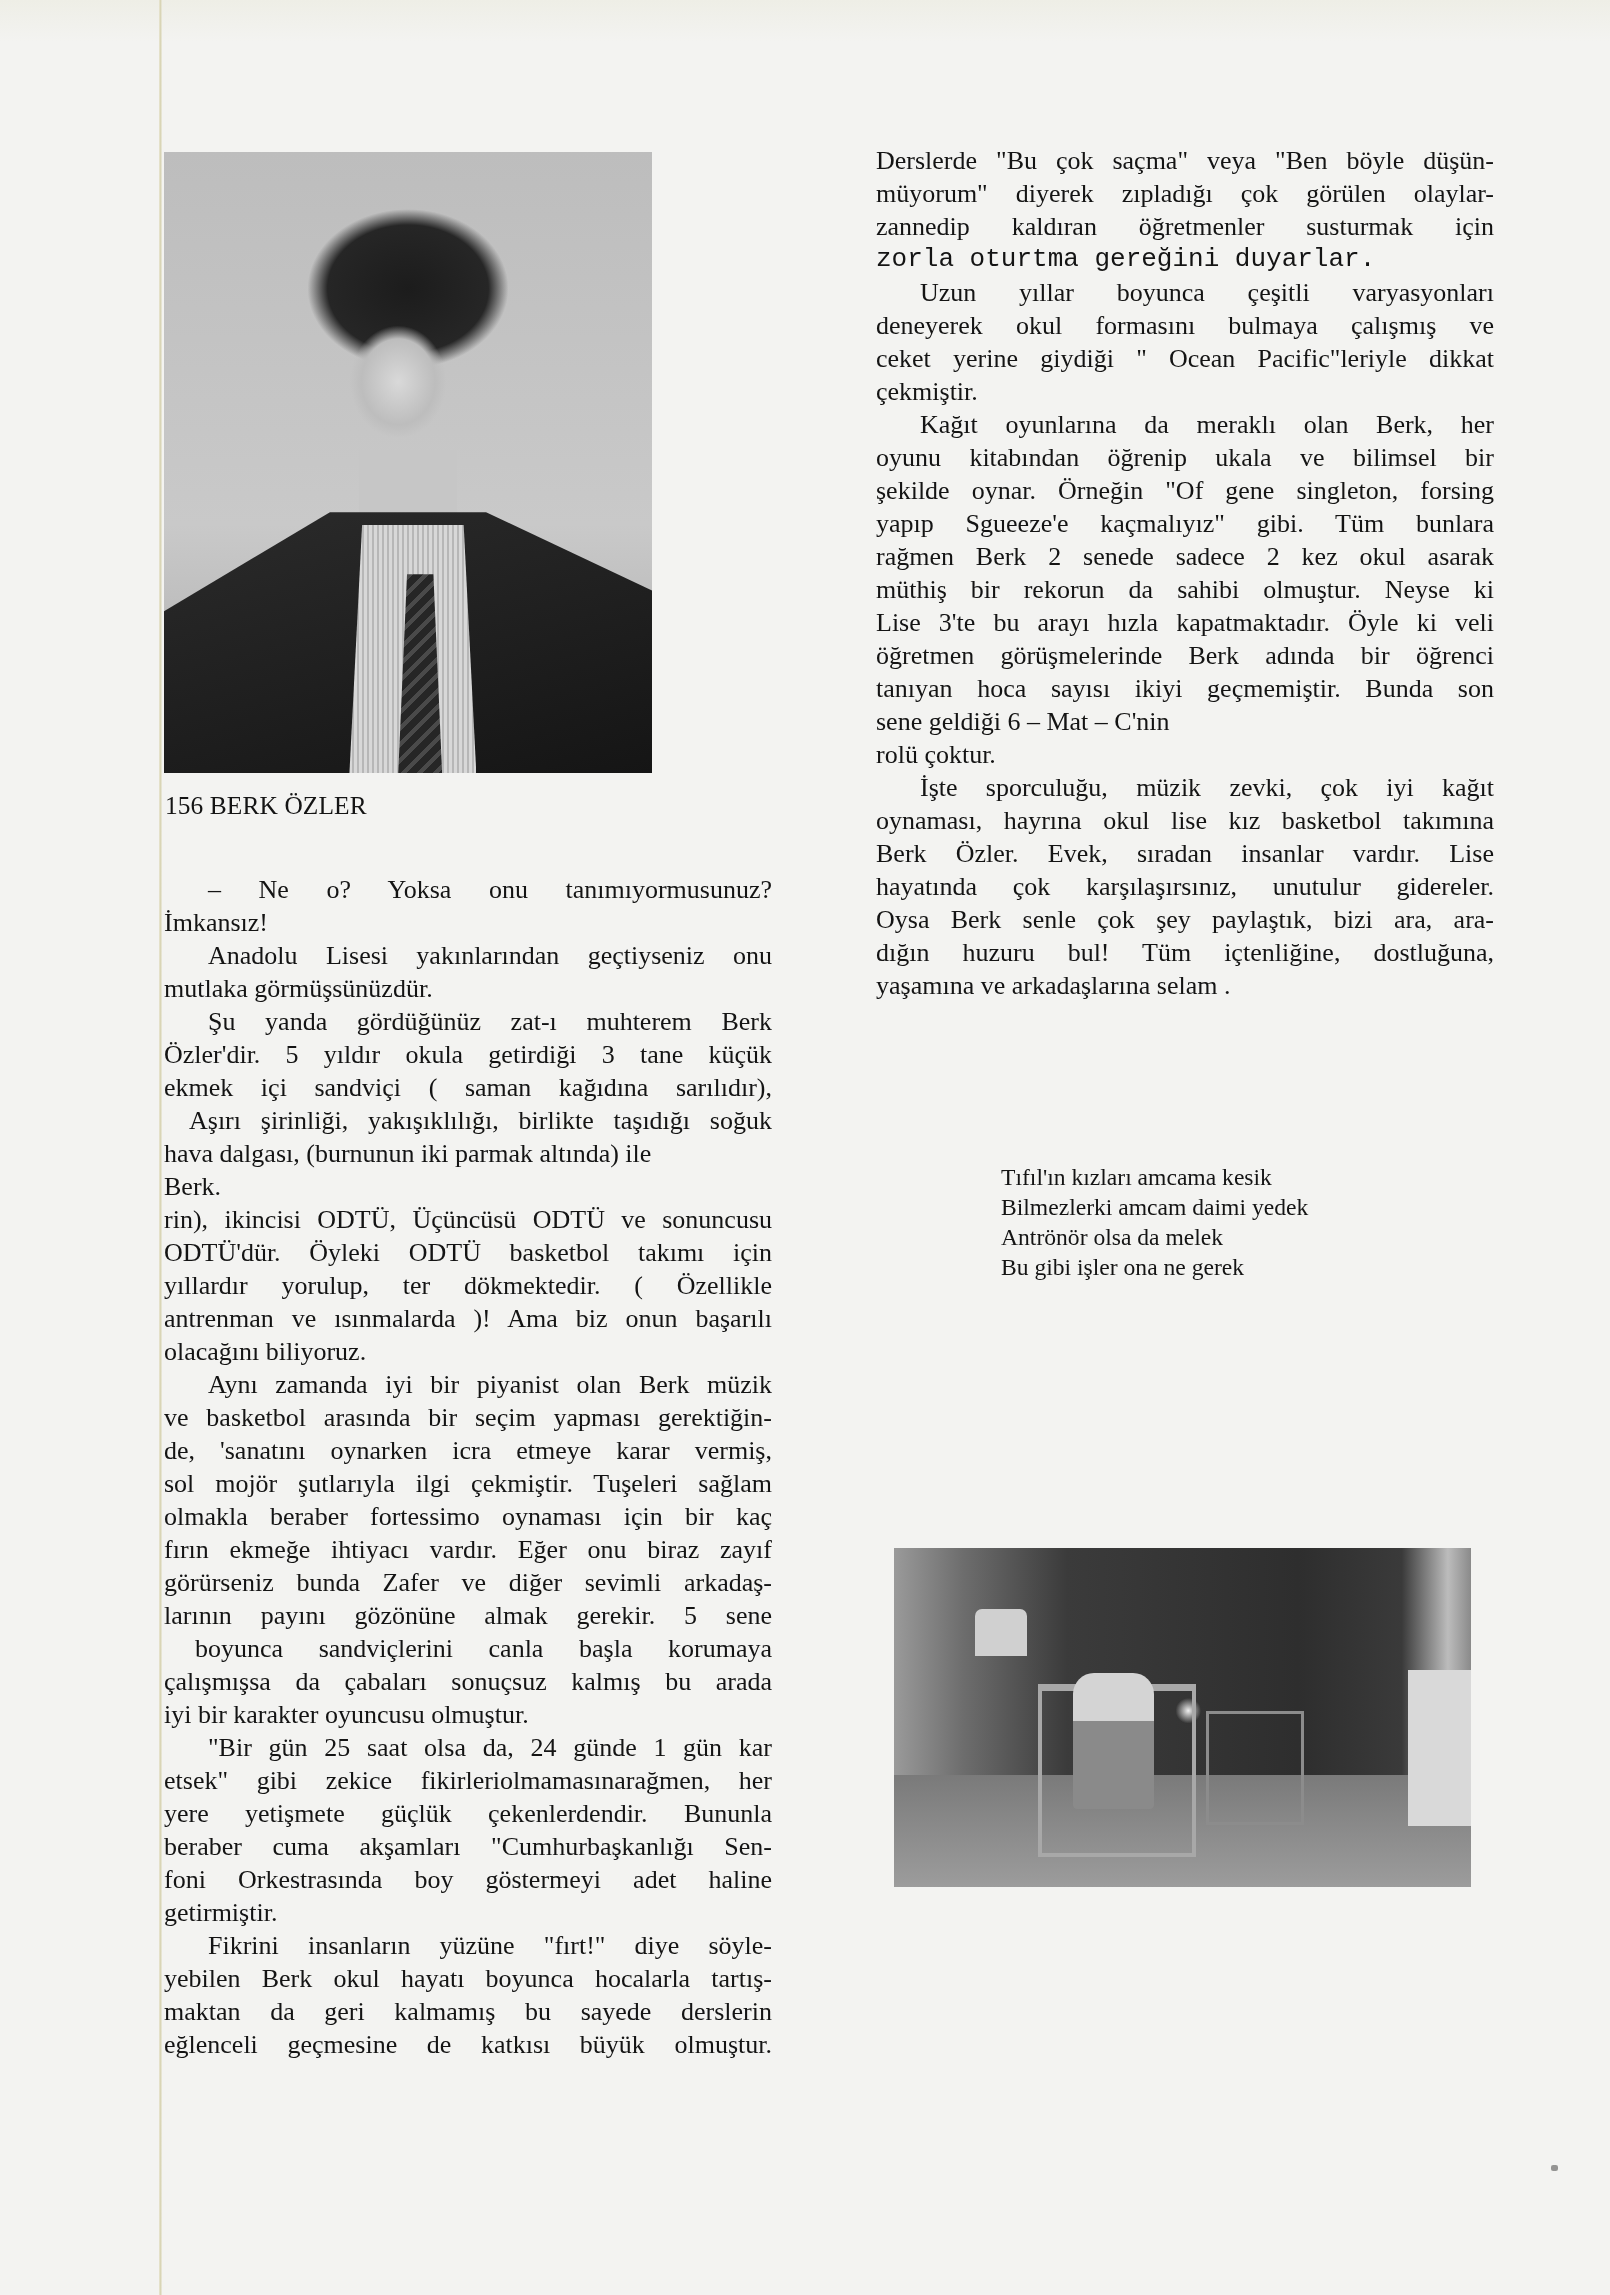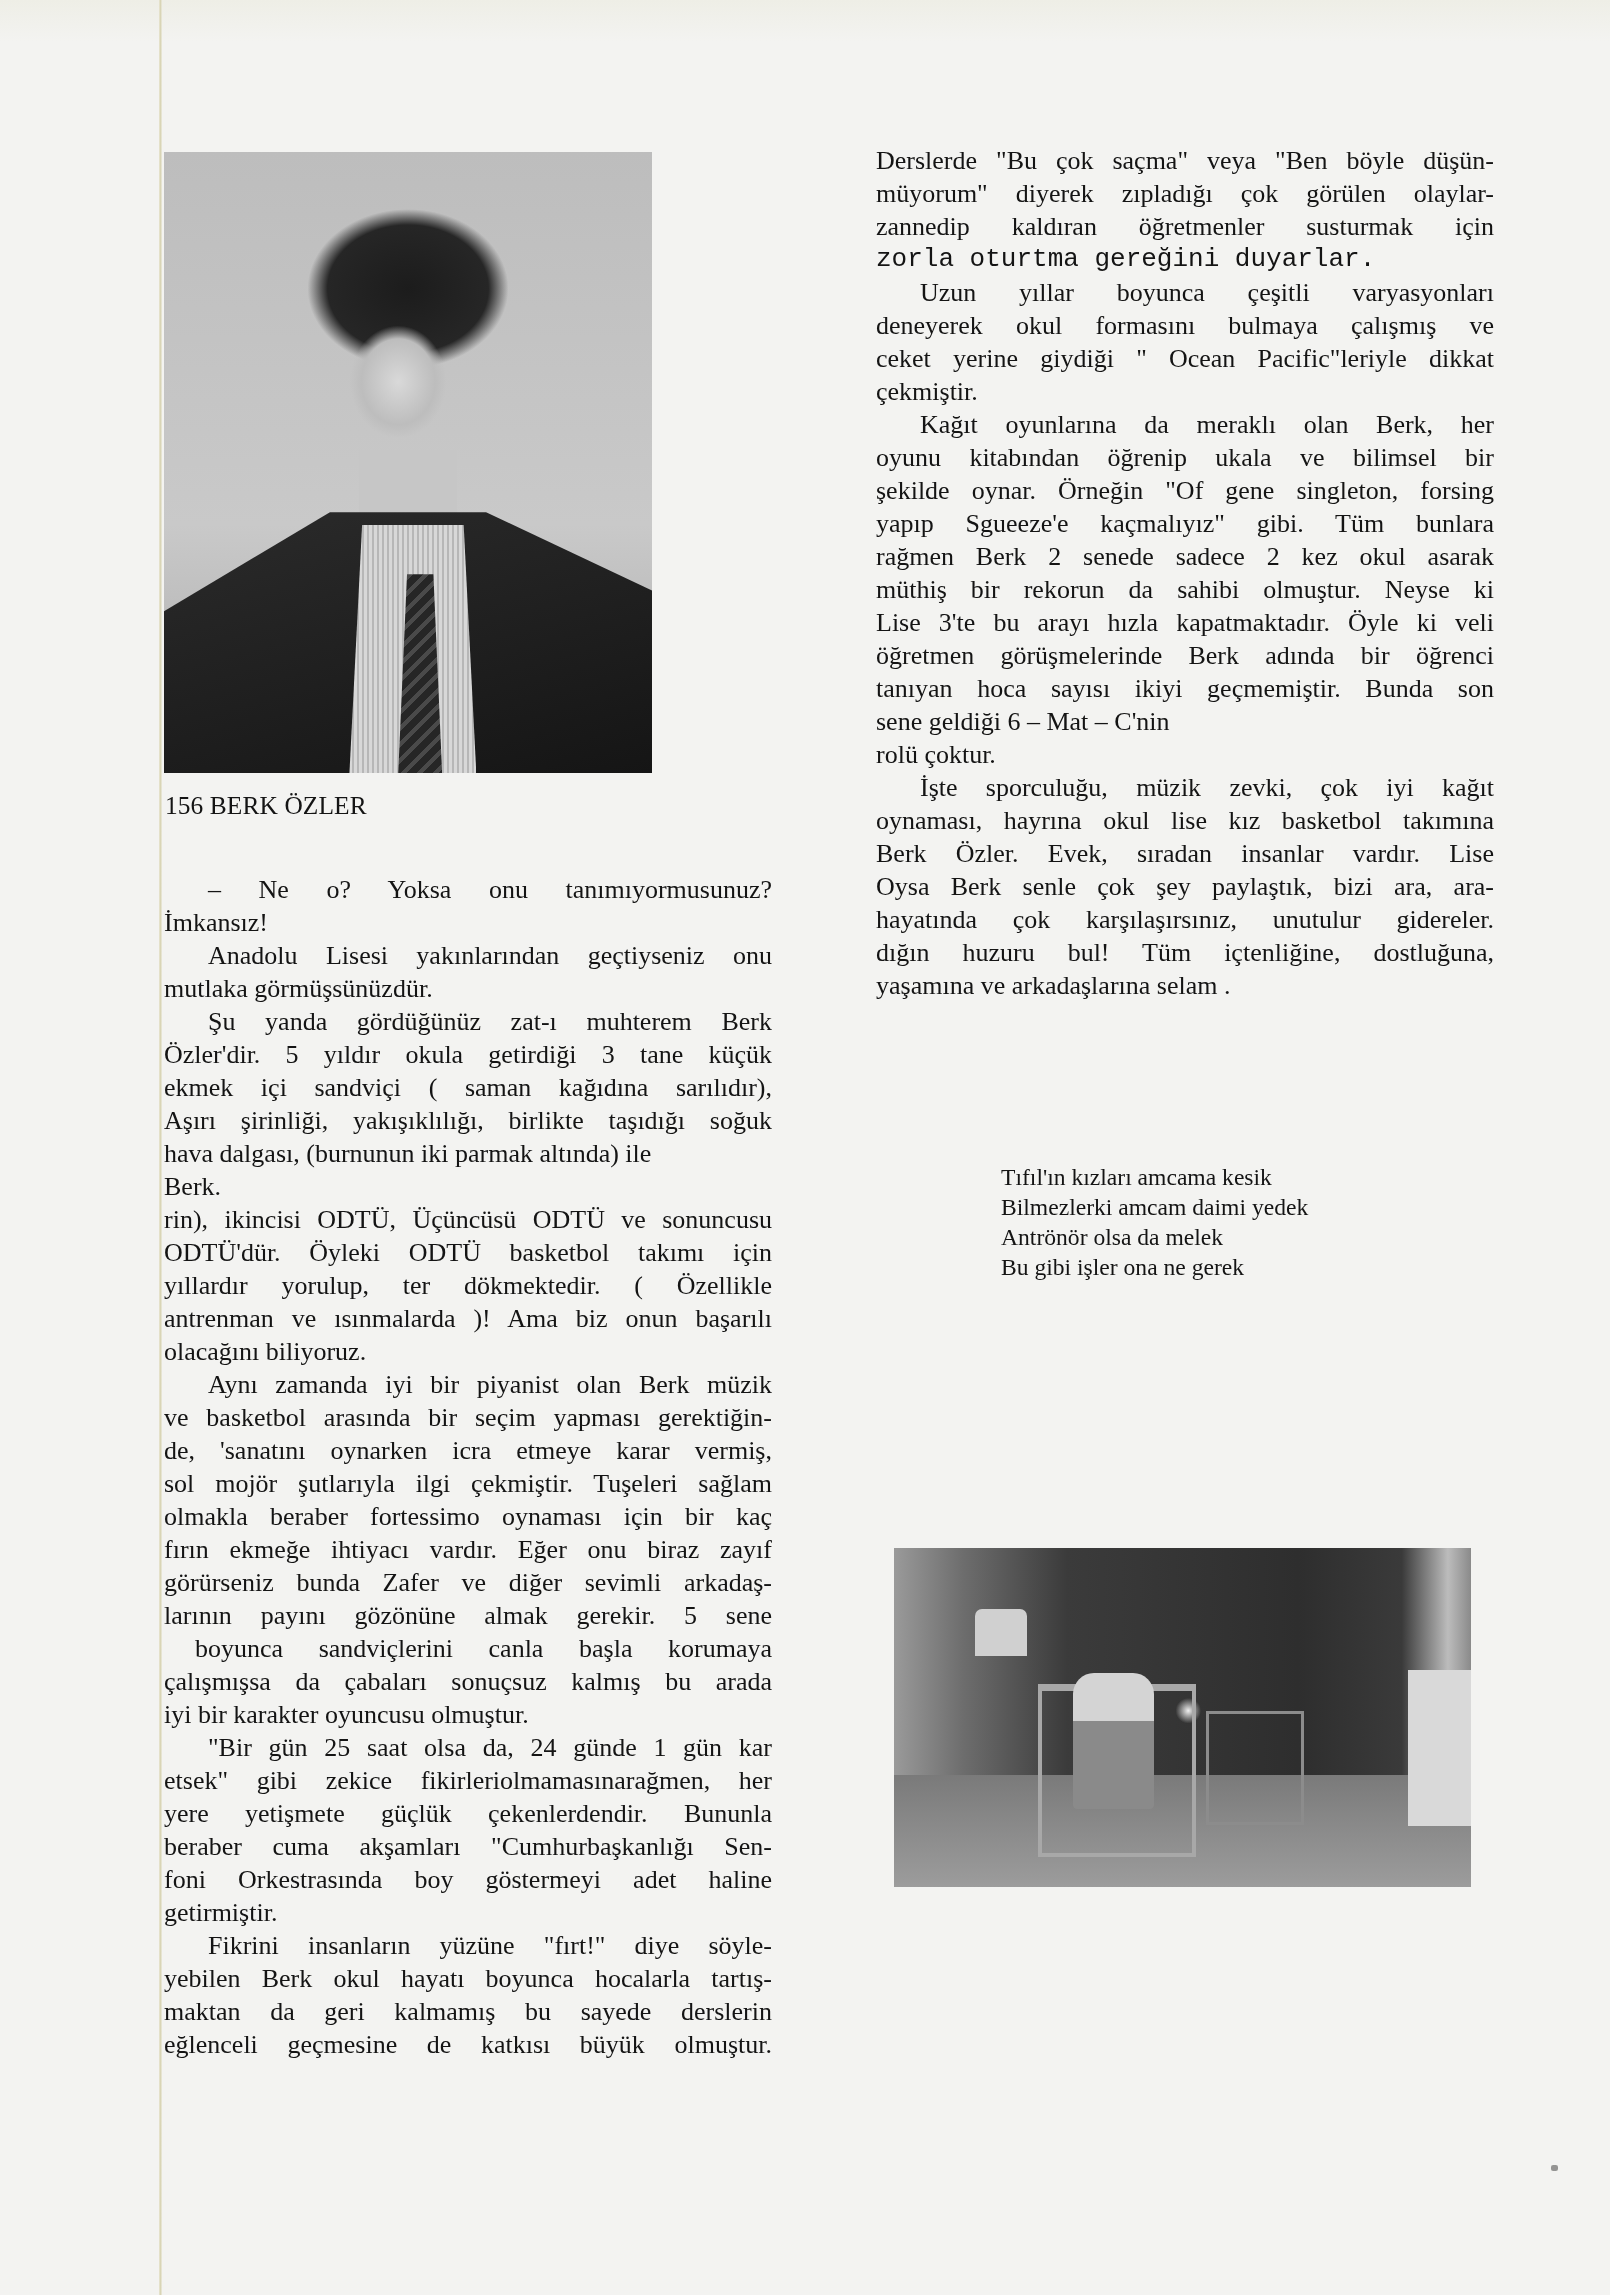--- a/index.html
+++ b/index.html
@@ -117,21 +117,21 @@
 <div class="caption">156 BERK ÖZLER</div>
 
 <div class="col left" id="leftcol">
     <span class="line ind" style="white-space: nowrap;">– Ne   o? Yoksa onu tanımıyormusunuz?</span>
     <span class="line last" style="white-space: nowrap;">İmkansız!</span>
     <span class="line ind" style="white-space: nowrap;">Anadolu Lisesi yakınlarından geçtiyseniz onu</span>
     <span class="line last" style="white-space: nowrap;">mutlaka görmüşsünüzdür.</span>
     <span class="line ind" style="white-space: nowrap;">Şu yanda gördüğünüz zat-ı muhterem Berk</span>
     <span class="line" style="white-space: nowrap;">Özler'dir. 5 yıldır okula getirdiği 3 tane küçük</span>
     <span class="line" style="white-space: nowrap;">ekmek içi sandviçi ( saman kağıdına sarılıdır),</span>
-    <span class="line" style="white-space: nowrap;">Aşırı şirinliği, yakışıklılığı, birlikte taşıdığı  soğuk</span>
+    <span class="line" style="white-space: nowrap; margin-left: 25px;">Aşırı şirinliği, yakışıklılığı, birlikte taşıdığı  soğuk</span>
     <span class="line last" style="white-space: nowrap;">hava dalgası, (burnunun iki parmak altında) ile</span>
     <span class="line last" style="white-space: nowrap;">Berk.</span>
     <span class="line" style="white-space: nowrap;">rin), ikincisi ODTÜ, Üçüncüsü ODTÜ ve sonuncusu</span>
     <span class="line" style="white-space: nowrap;">ODTÜ'dür. Öyleki ODTÜ basketbol takımı için</span>
     <span class="line" style="white-space: nowrap;">yıllardır yorulup, ter dökmektedir. ( Özellikle</span>
     <span class="line" style="white-space: nowrap;">antrenman ve ısınmalarda )! Ama biz onun başarılı</span>
     <span class="line last" style="white-space: nowrap;">olacağını biliyoruz.</span>
     <span class="line ind" style="white-space: nowrap;">Aynı zamanda iyi bir piyanist olan Berk müzik</span>
     <span class="line" style="white-space: nowrap;">ve basketbol arasında bir seçim yapması gerektiğin-</span>
     <span class="line" style="white-space: nowrap;">de, 'sanatını oynarken icra etmeye karar vermiş,</span>
@@ -170,22 +170,22 @@
     <span class="line" style="white-space: nowrap;">rağmen Berk 2 senede sadece 2 kez okul asarak</span>
     <span class="line" style="white-space: nowrap;">müthiş bir rekorun da sahibi olmuştur. Neyse ki</span>
     <span class="line" style="white-space: nowrap;">Lise 3'te bu arayı hızla kapatmaktadır. Öyle ki veli</span>
     <span class="line" style="white-space: nowrap;">öğretmen görüşmelerinde Berk adında bir öğrenci</span>
     <span class="line" style="white-space: nowrap;">tanıyan hoca sayısı ikiyi geçmemiştir. Bunda son</span>
     <span class="line last" style="white-space: nowrap;">sene geldiği 6 – Mat – C'nin</span>
     <span class="line last" style="white-space: nowrap;">rolü çoktur.</span>
     <span class="line ind" style="white-space: nowrap;">İşte sporculuğu, müzik zevki, çok iyi kağıt</span>
     <span class="line" style="white-space: nowrap;">oynaması, hayrına okul lise kız basketbol takımına</span>
     <span class="line" style="white-space: nowrap;">Berk Özler. Evek, sıradan insanlar vardır. Lise</span>
+    <span class="line" style="white-space: nowrap;">hayatında çok karşılaşırsınız, unutulur gidereler.</span>
     <span class="line" style="white-space: nowrap;">Oysa Berk senle çok şey paylaştık, bizi ara, ara-</span>
-    <span class="line" style="white-space: nowrap;">hayatında çok karşılaşırsınız, unutulur gidereler.</span>
     <span class="line" style="white-space: nowrap;">dığın huzuru bul! Tüm içtenliğine, dostluğuna,</span>
     <span class="line last" style="white-space: nowrap;">yaşamına ve arkadaşlarına selam .</span>
   </div>
 
 <div class="poem">
   <span>Tıfıl'ın kızları amcama kesik</span>
   <span>Bilmezlerki amcam daimi yedek</span>
   <span>Antrönör olsa da melek</span>
   <span>Bu gibi işler ona ne gerek</span>
 </div>

